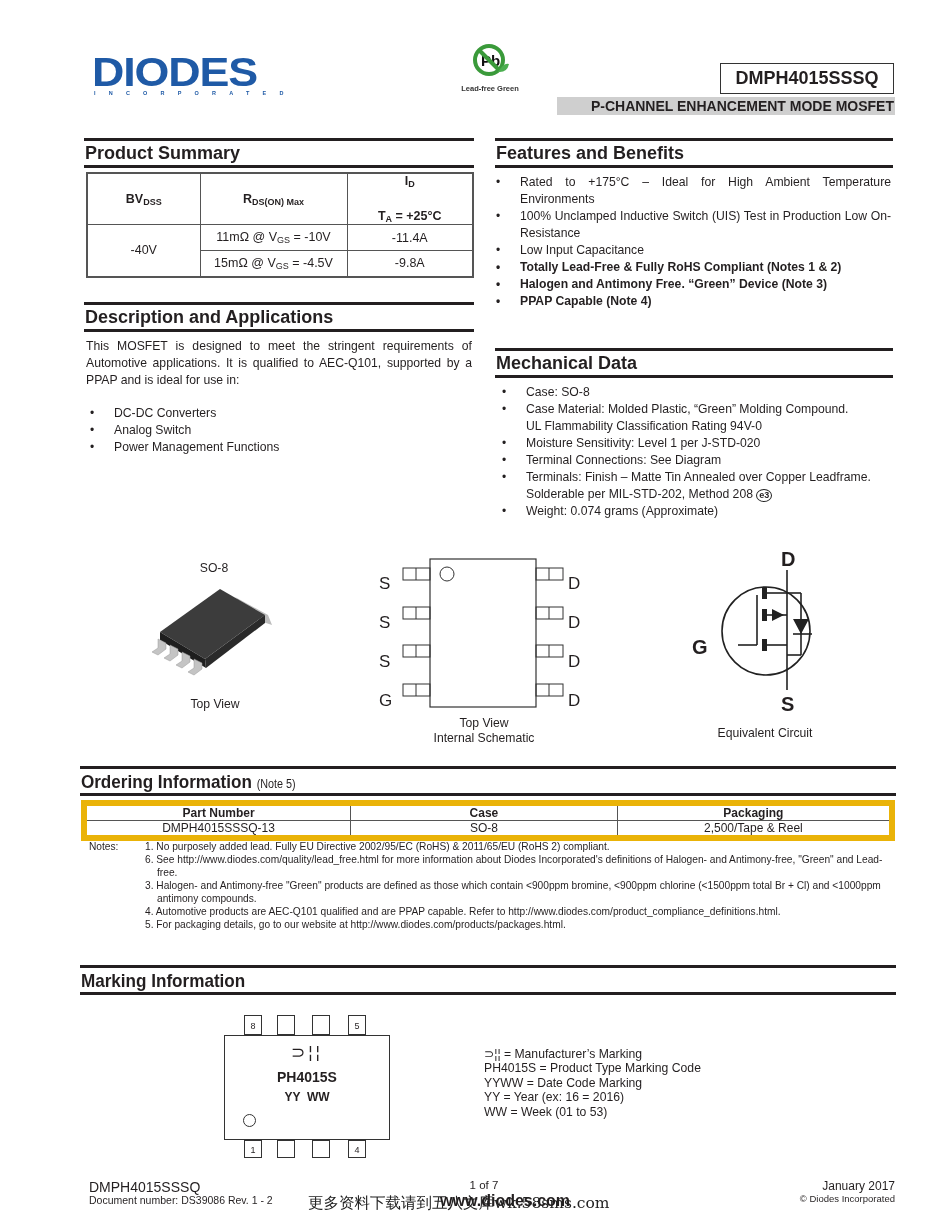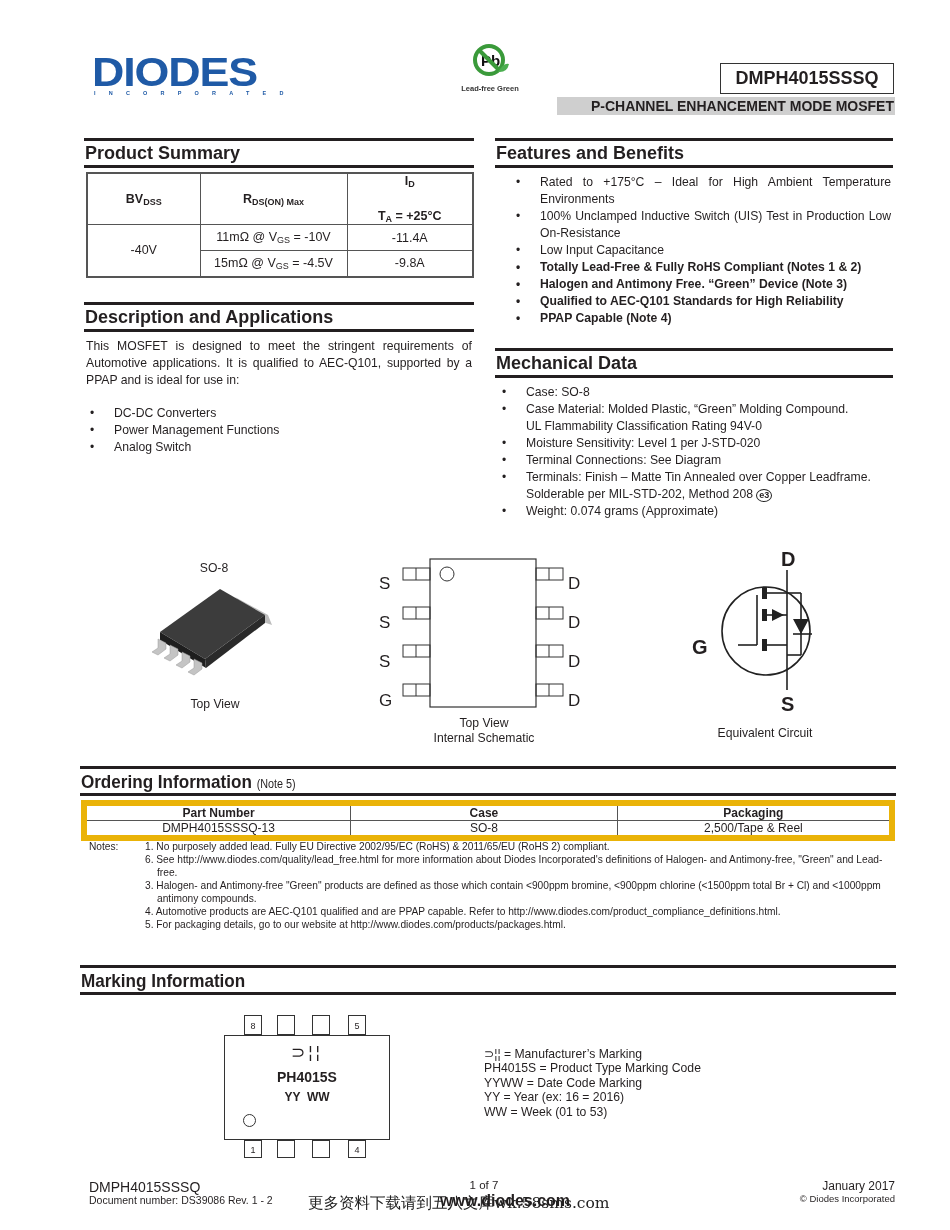--- a/index.html
+++ b/index.html
@@ -26,21 +26,21 @@
   table.ps { border-collapse: collapse; position: absolute; left: 86px; top: 172px; width: 388px; border: 2px solid #555; }
   table.ps td { border: 1px solid #555; font-size: 12.5px; text-align: center; vertical-align: middle; }
   table.ps .hdr { font-weight: bold; font-size: 12.5px; }
   table.ps sub { font-size: 9px; vertical-align: -2px; }
 
   
   .para { font-size: 12.2px; line-height: 17px; text-align: justify; }
   ul.bl { list-style: none; }
   ul.bl li { position: relative; font-size: 12.2px; line-height: 17px; }
   ul.bl li::before { content: "•"; position: absolute; left: -24px; top: 0; font-size: 12px; }
-  .fb li { text-align: justify; margin-left: 20px; }
+  .fb li { text-align: justify; }
   .fb li.b { font-weight: bold; }
 
   .caption { font-size: 12.2px; text-align: center; line-height: 15px; }
 
   
   table.ord { border-collapse: collapse; position: absolute; left: 81px; top: 800px; width: 814px; border: 6px solid #eab308; }
   table.ord td { border: 1px solid #555; font-size: 12px; text-align: center; height: 16px; line-height: 14px; }
   table.ord .hdr td { font-weight: bold; }
 
   .notes { left: 89px; top: 840px; width: 810px; font-size: 10.2px; line-height: 13px; }
@@ -104,34 +104,33 @@
   </tr>
 </tbody>
   </table>
 
 <div class="abs sec-head" style="left:84px; top:302px; width:390px;">
   <h2>Description and Applications</h2>
 </div>
 <p class="abs para" style="left:86px; top:338px; width:386px;">This MOSFET is designed to meet the stringent requirements of Automotive applications. It is qualified to AEC-Q101, supported by a PPAP and is ideal for use in:</p>
 <ul class="abs bl" style="left:114px; top:405px; width:350px;">
   <li>DC-DC Converters</li>
+  <li>Analog Switch</li>
   <li>Power Management Functions</li>
-  <li>Analog Switch</li>
 </ul>
 
 <div class="abs sec-head" style="left:495px; top:138px; width:398px;">
   <h2>Features and Benefits</h2>
 </div>
 <ul class="abs bl fb" style="left:520px; top:174px; width:371px;">
   <li>Rated to +175°C – Ideal for High Ambient Temperature Environments</li>
   <li>100% Unclamped Inductive Switch (UIS) Test in Production Low On-Resistance</li>
   <li>Low Input Capacitance</li>
   <li class="b">Totally Lead-Free &amp; Fully RoHS Compliant (Notes 1 &amp; 2)</li>
   <li class="b">Halogen and Antimony Free. “Green” Device (Note 3)</li>
-  <li class="b">Qualified to AEC-Q101 Standards for High Reliability</li>
   <li class="b">PPAP Capable (Note 4)</li>
 </ul>
 
 <div class="abs sec-head" style="left:495px; top:348px; width:398px;">
   <h2>Mechanical Data</h2>
 </div>
 <ul class="abs bl" style="left:526px; top:384px; width:370px;">
   <li>Case: SO-8</li>
   <li><span>Case Material: Molded Plastic, “Green” Molding Compound.</span><br><span>UL Flammability Classification Rating 94V-0</span></li>
   <li>Moisture Sensitivity: Level 1 per J-STD-020</li>

